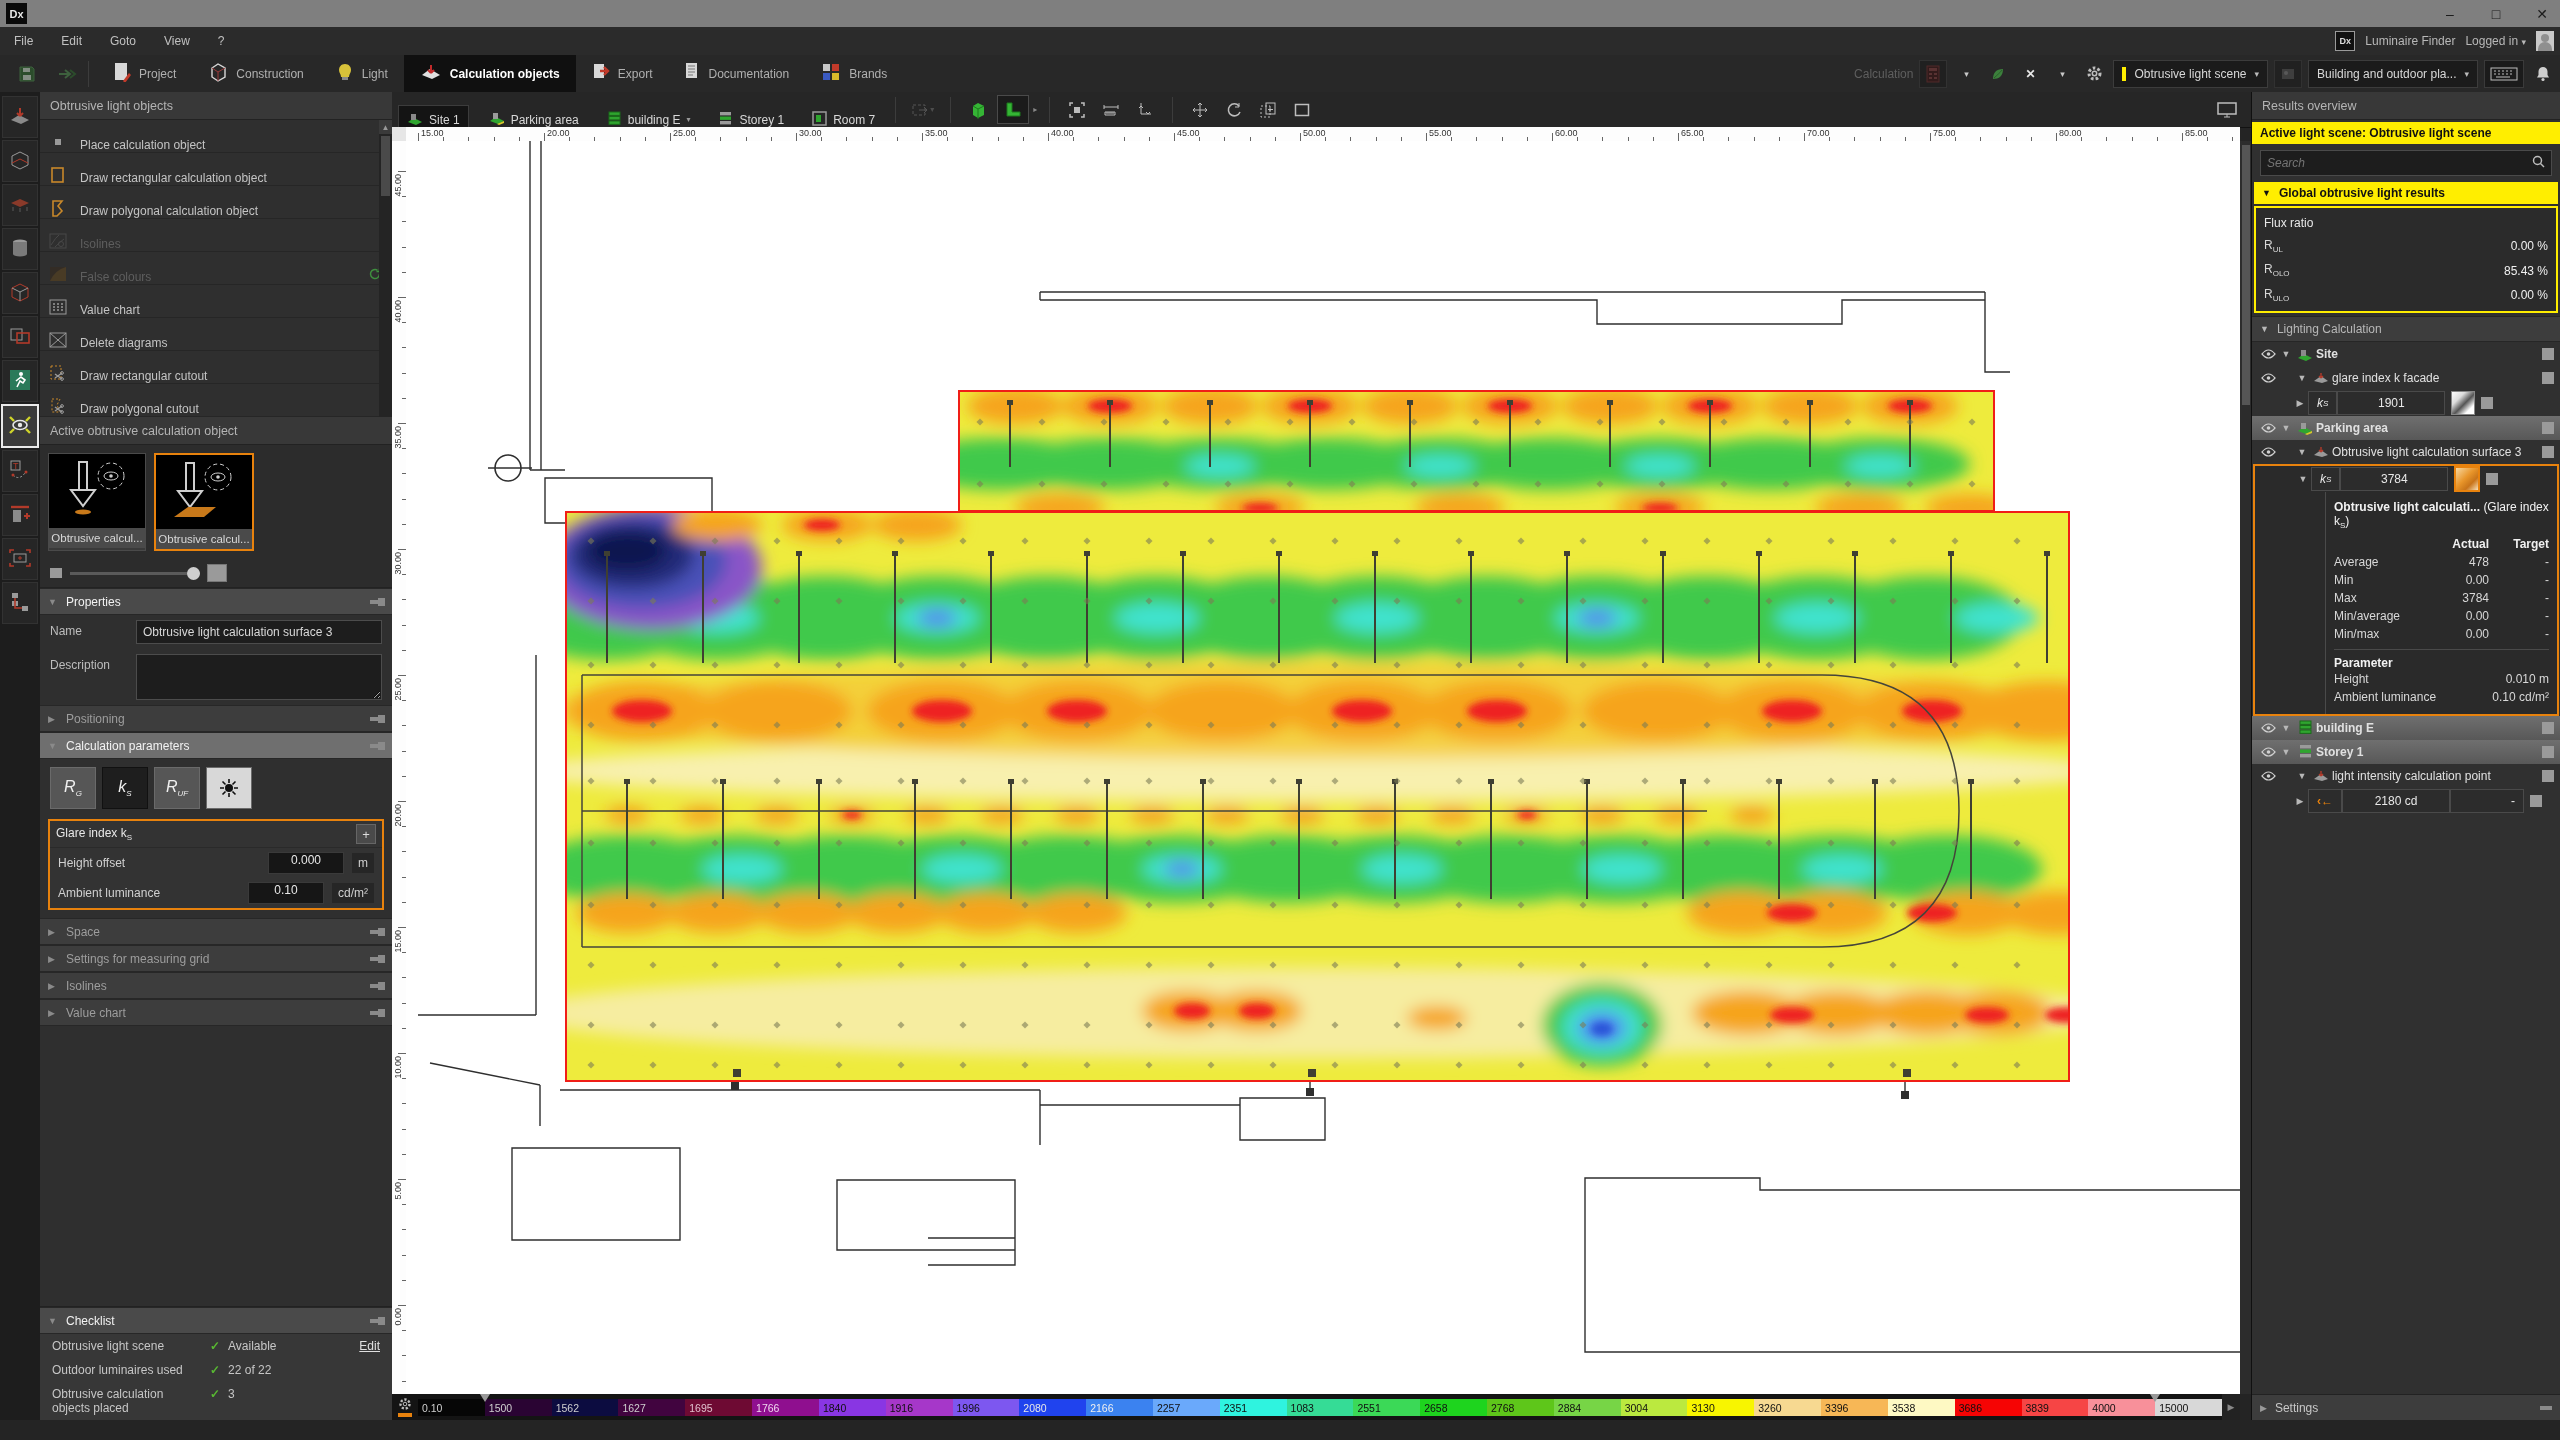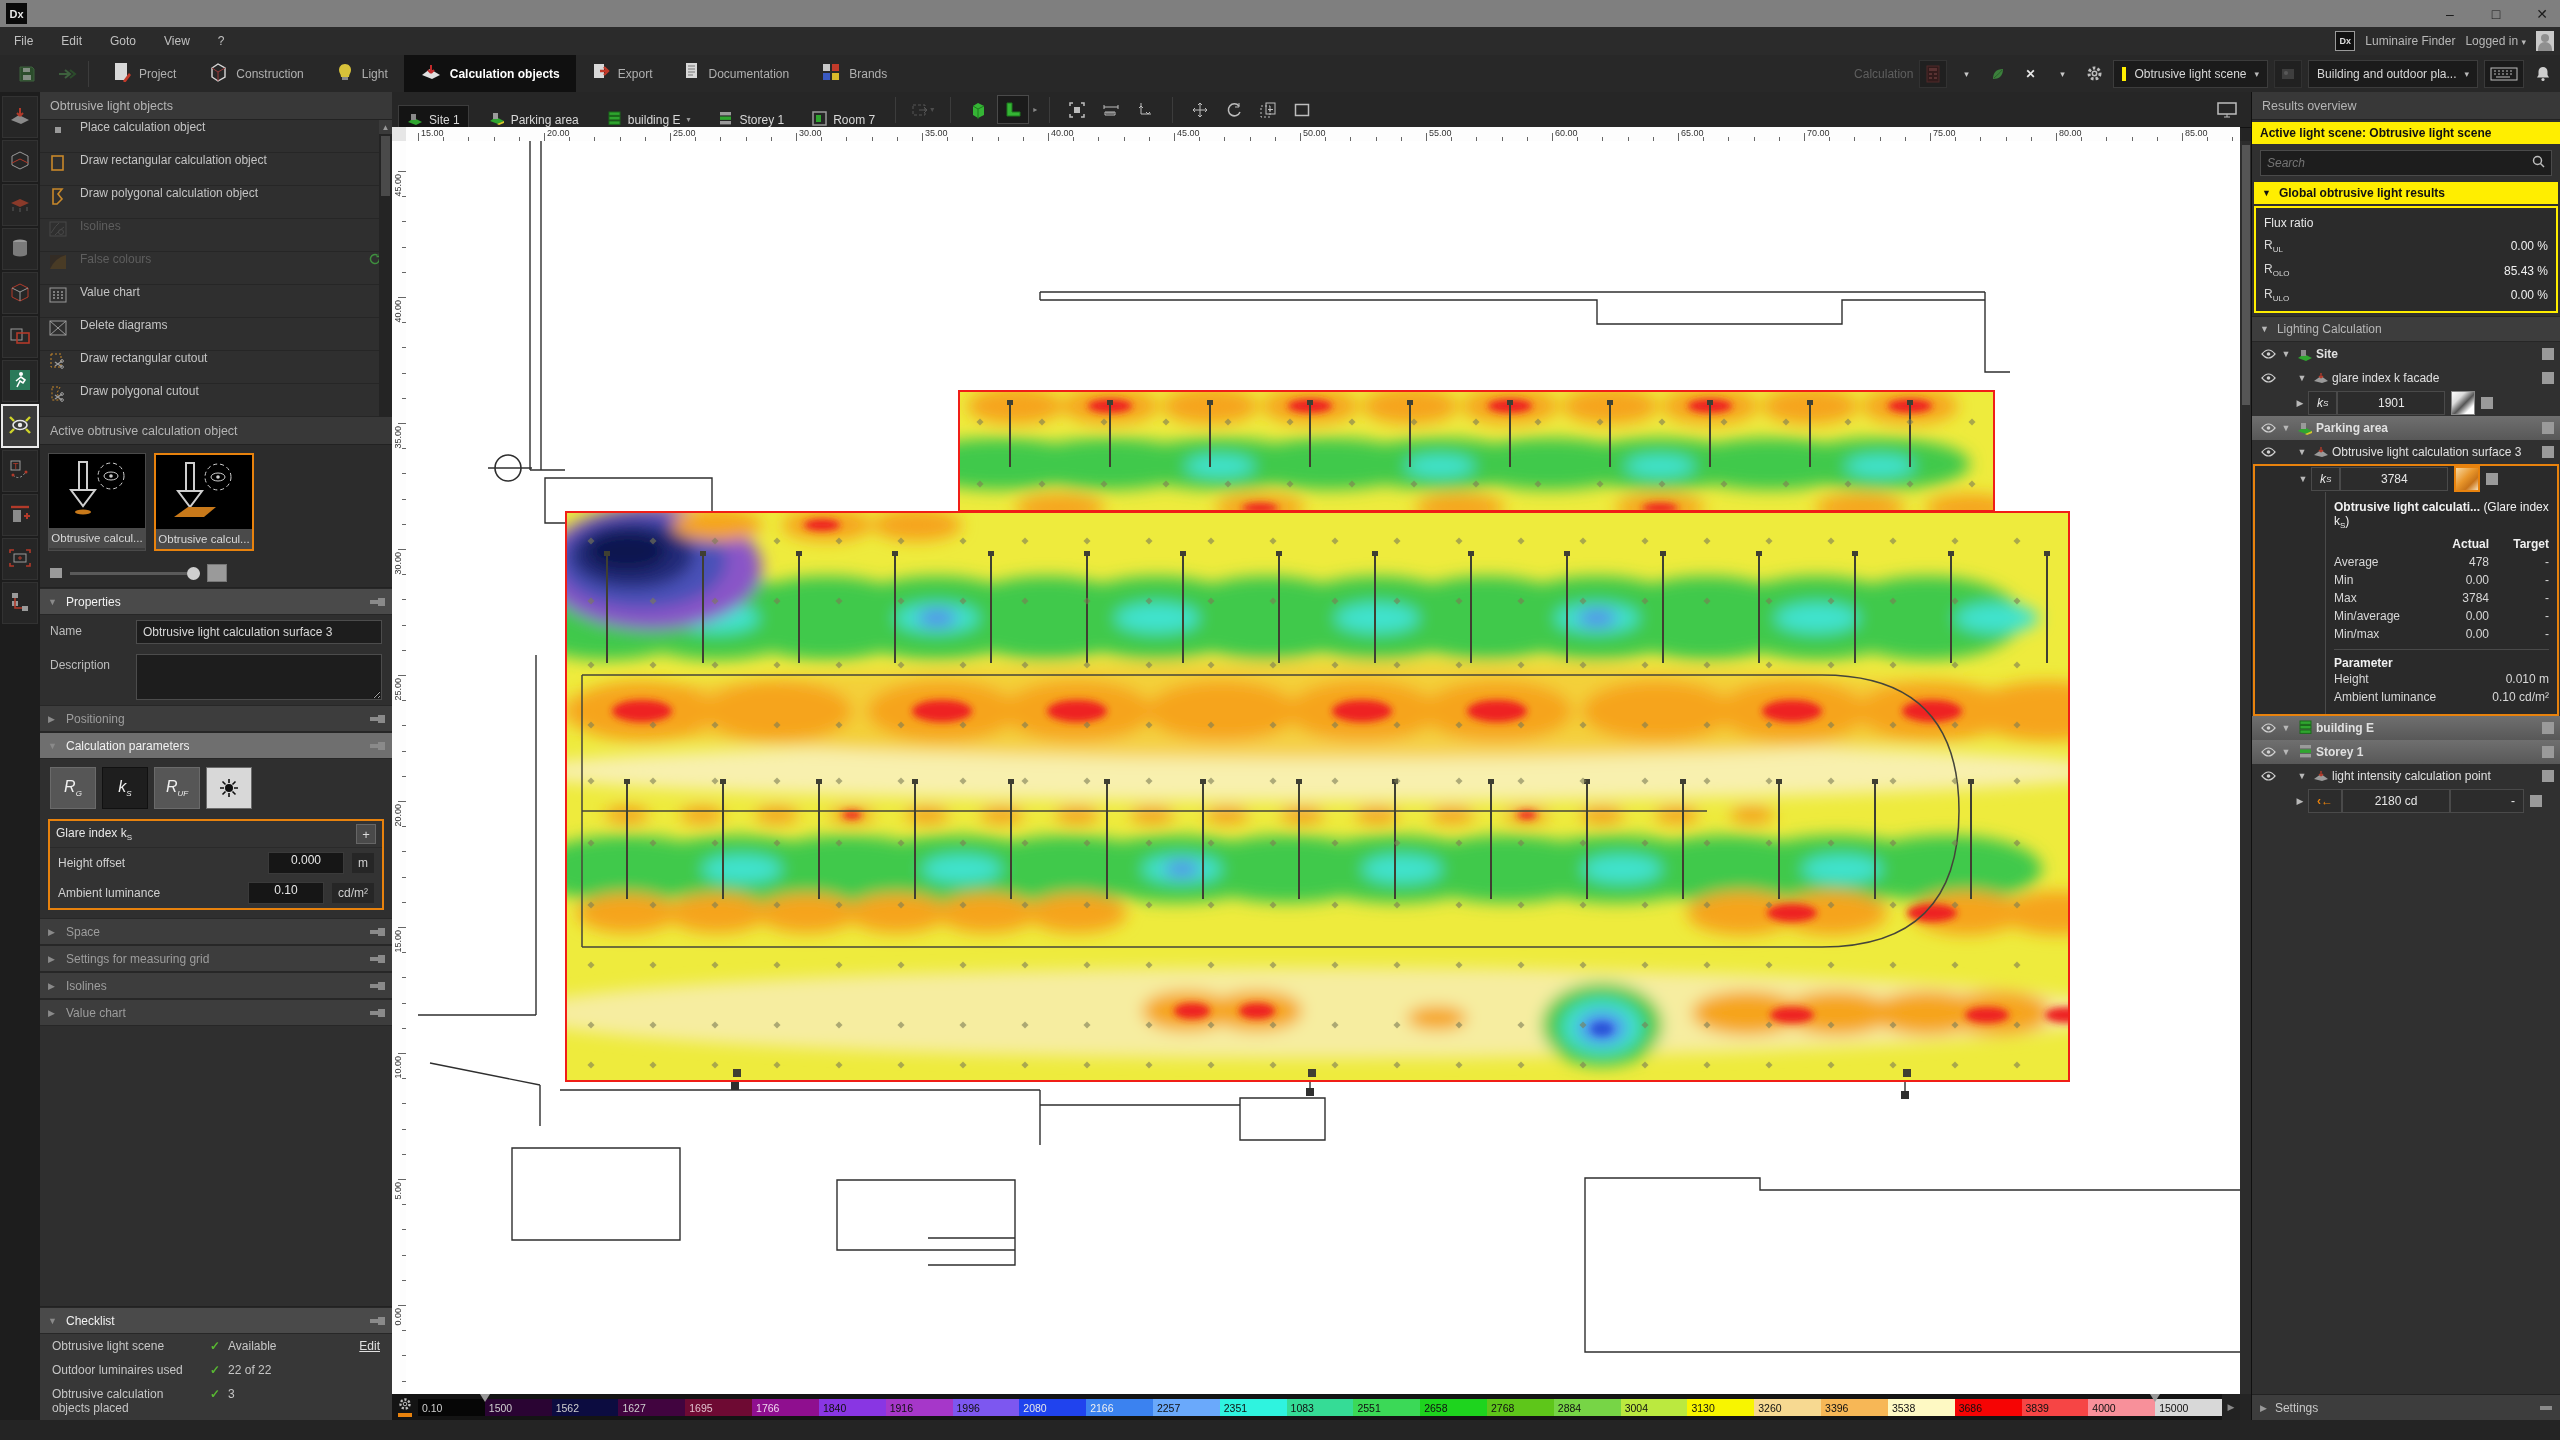--- a/index.html
+++ b/index.html
@@ -31,21 +31,21 @@
   .ybar{width:4px;height:14px;background:#ffee00;}
   .dim{color:#5f5f5f;}
   
   #toolstrip{position:absolute;left:0;top:92px;width:40px;bottom:20px;background:#1d1d1d;border-right:1px solid #101010;display:flex;flex-direction:column;align-items:center;padding-top:4px;gap:2px;}
   .strip-tile{width:34px;height:40px;background:#262626;border:1px solid #323232;display:flex;align-items:center;justify-content:center;}
   .strip-tile.selected{border:2px solid #e8e8e8;background:#3a3a3a;}
   
   #leftpanel{position:absolute;left:40px;width:352px;top:92px;bottom:20px;background:#2f2f2f;border-right:1px solid #101010;overflow:hidden;}
   .panel-title{height:27px;background:#383838;color:#b4b4b4;display:flex;align-items:center;padding:0 10px;font-size:12.5px;border-bottom:1px solid #222;}
   .tool-list{position:relative;background:#2c2c2c;}
-  .tool-item{height:32px;display:flex;align-items:flex-start;gap:12px;padding:0 10px 0 8px;border-bottom:1px solid #262626;background:#2f2f2f;color:#c4c4c4;}
+  .tool-item{height:32px;display:flex;align-items:flex-end;gap:12px;padding:0 10px 0 8px;border-bottom:1px solid #262626;background:#2f2f2f;color:#c4c4c4;}
   .tool-item.disabled{color:#5e5e5e;}
   .tool-item .ticon{width:20px;height:20px;flex:0 0 auto;display:flex;align-items:center;justify-content:center;}
   .tool-item .spacer{flex:1;}
   .list-scroll{position:absolute;right:0;top:0;width:13px;height:100%;background:#242424;}
   .list-scroll .up{position:absolute;top:0;left:0;width:13px;height:14px;background:#3a3a3a;color:#999;font-size:8px;display:flex;align-items:center;justify-content:center;}
   .list-scroll .thumbbar{position:absolute;top:16px;left:2px;width:9px;height:60px;background:#4a4a4a;}
   .sec-hdr{height:25px;background:#3d3d3d;color:#9d9d9d;display:flex;align-items:center;gap:8px;padding:0 10px 0 8px;border-top:1px solid #272727;border-bottom:1px solid #272727;}
   .sec-hdr .arr{font-size:9px;color:#8a8a8a;width:10px;}
   .sec-hdr.open{background:#6f6f6f;color:#f2f2f2;}
   .sec-hdr .pin{margin-left:auto;width:12px;height:4px;background:#8a8a8a;position:relative;}

